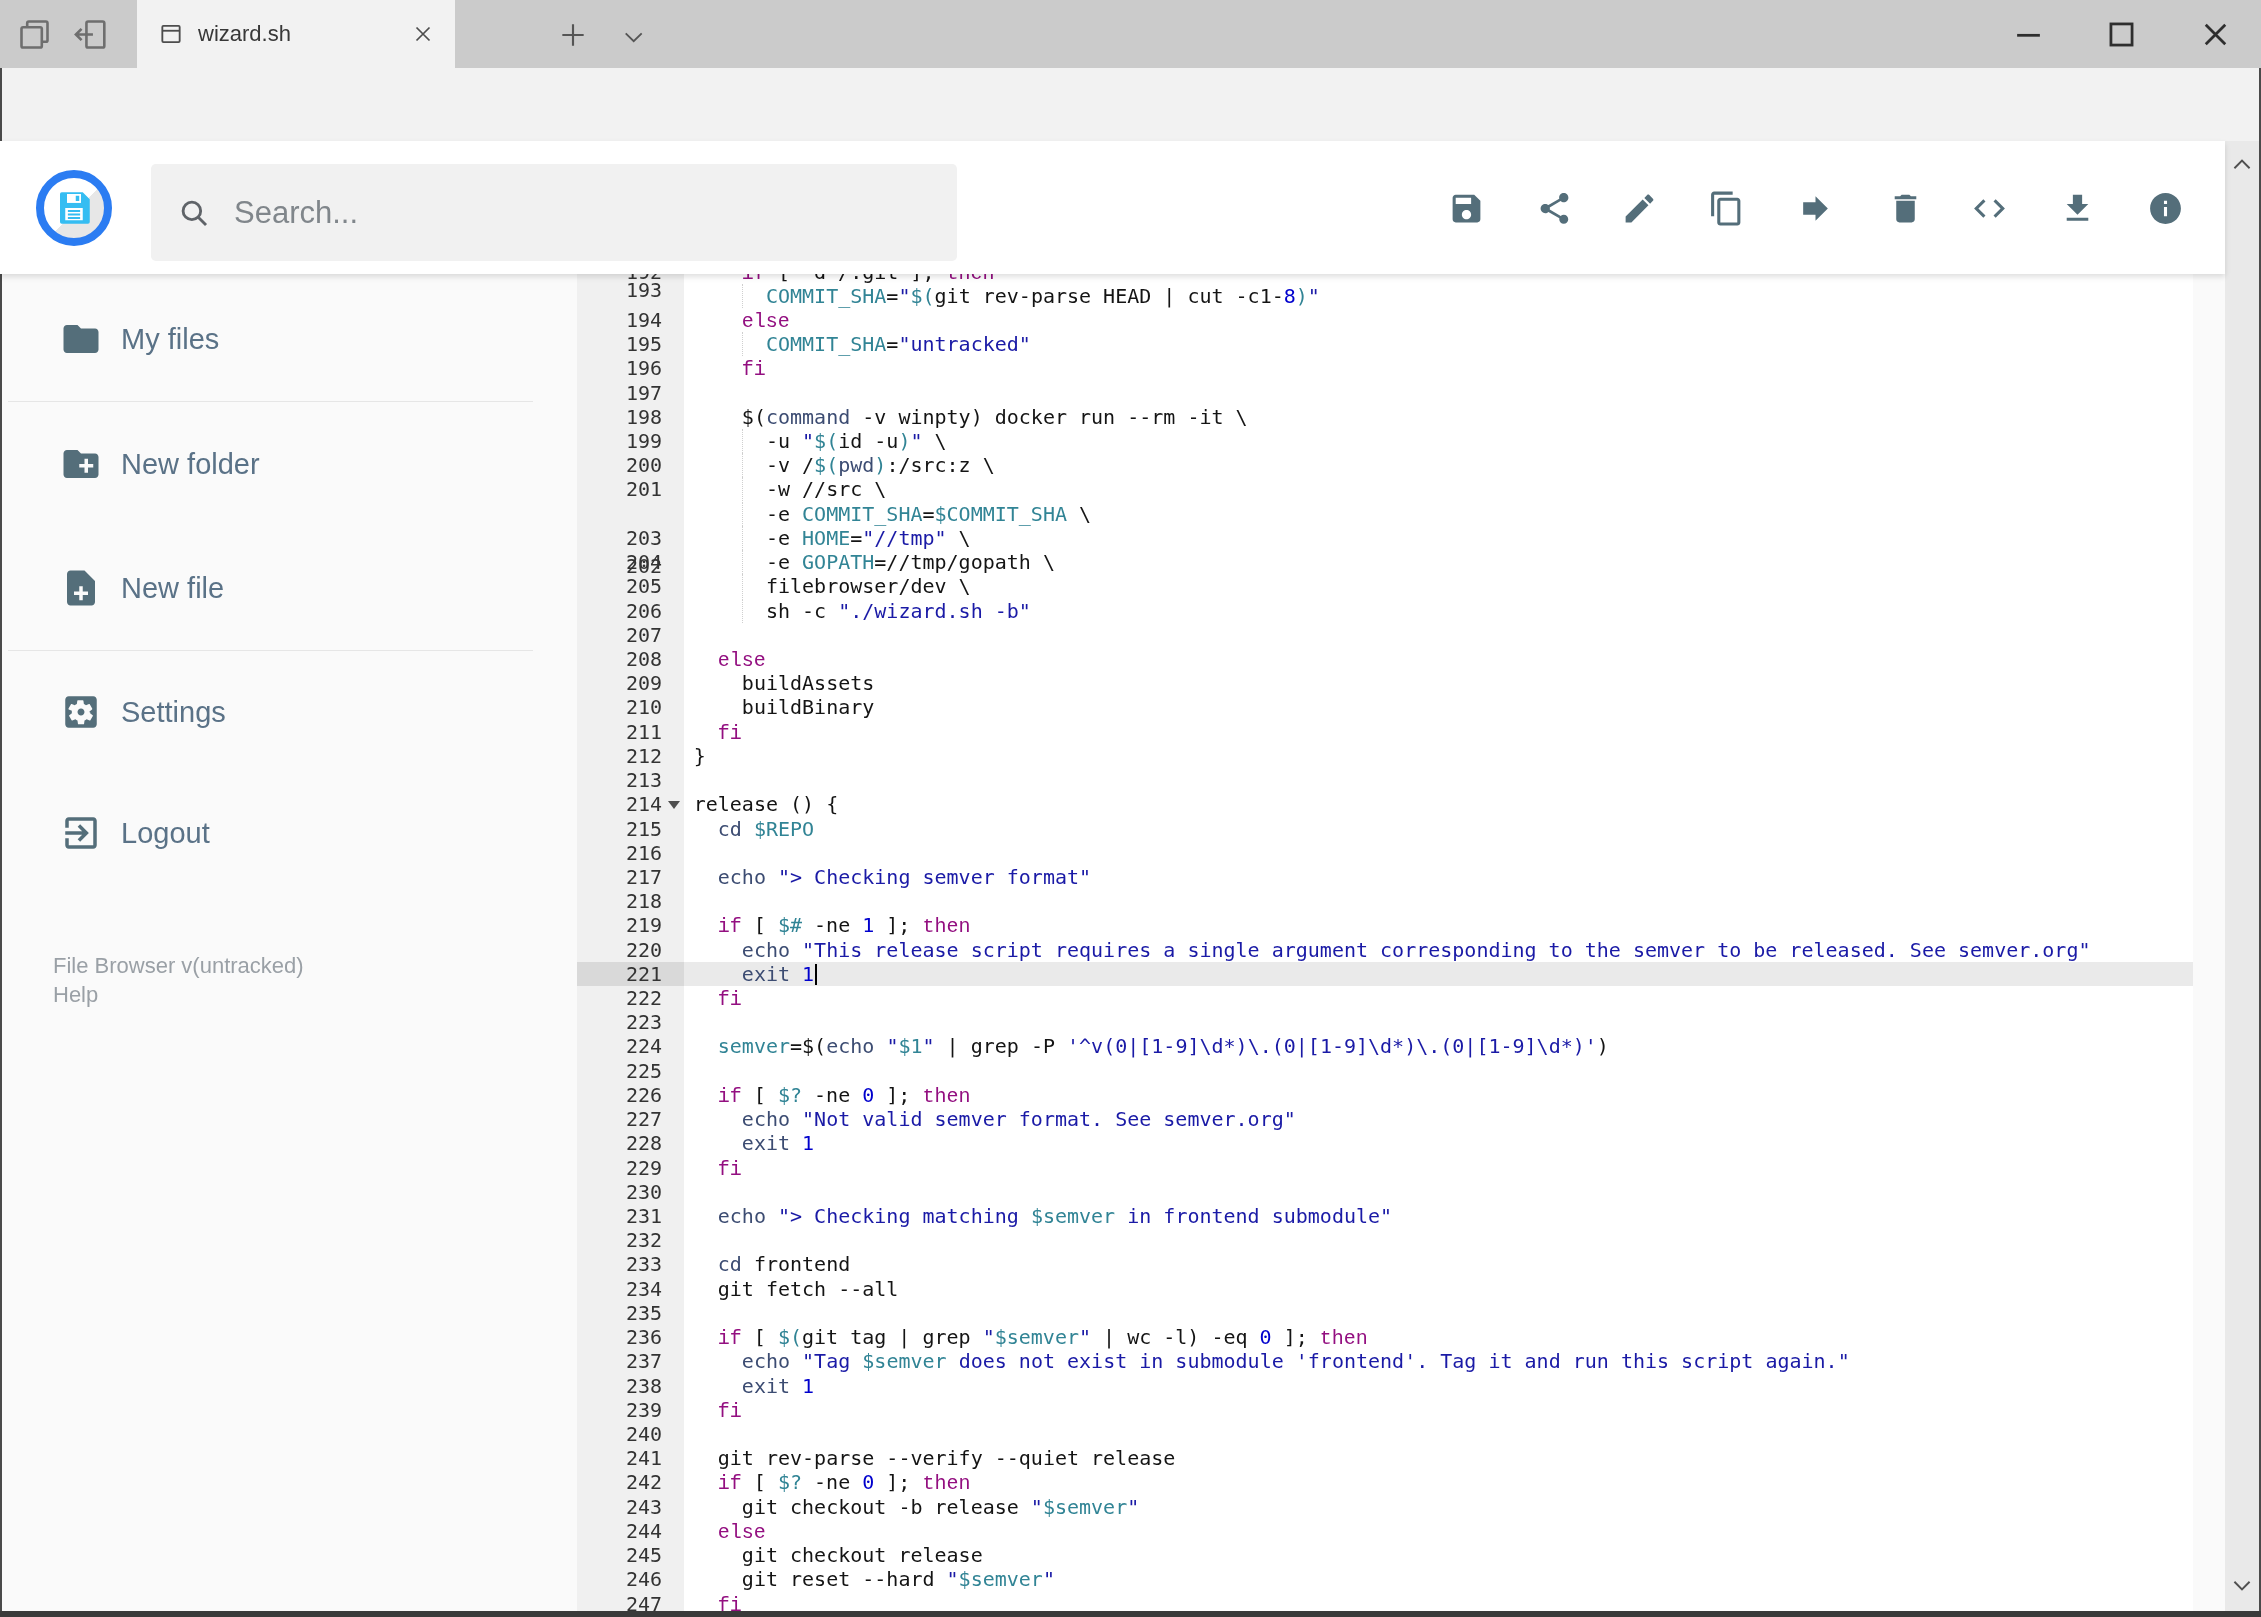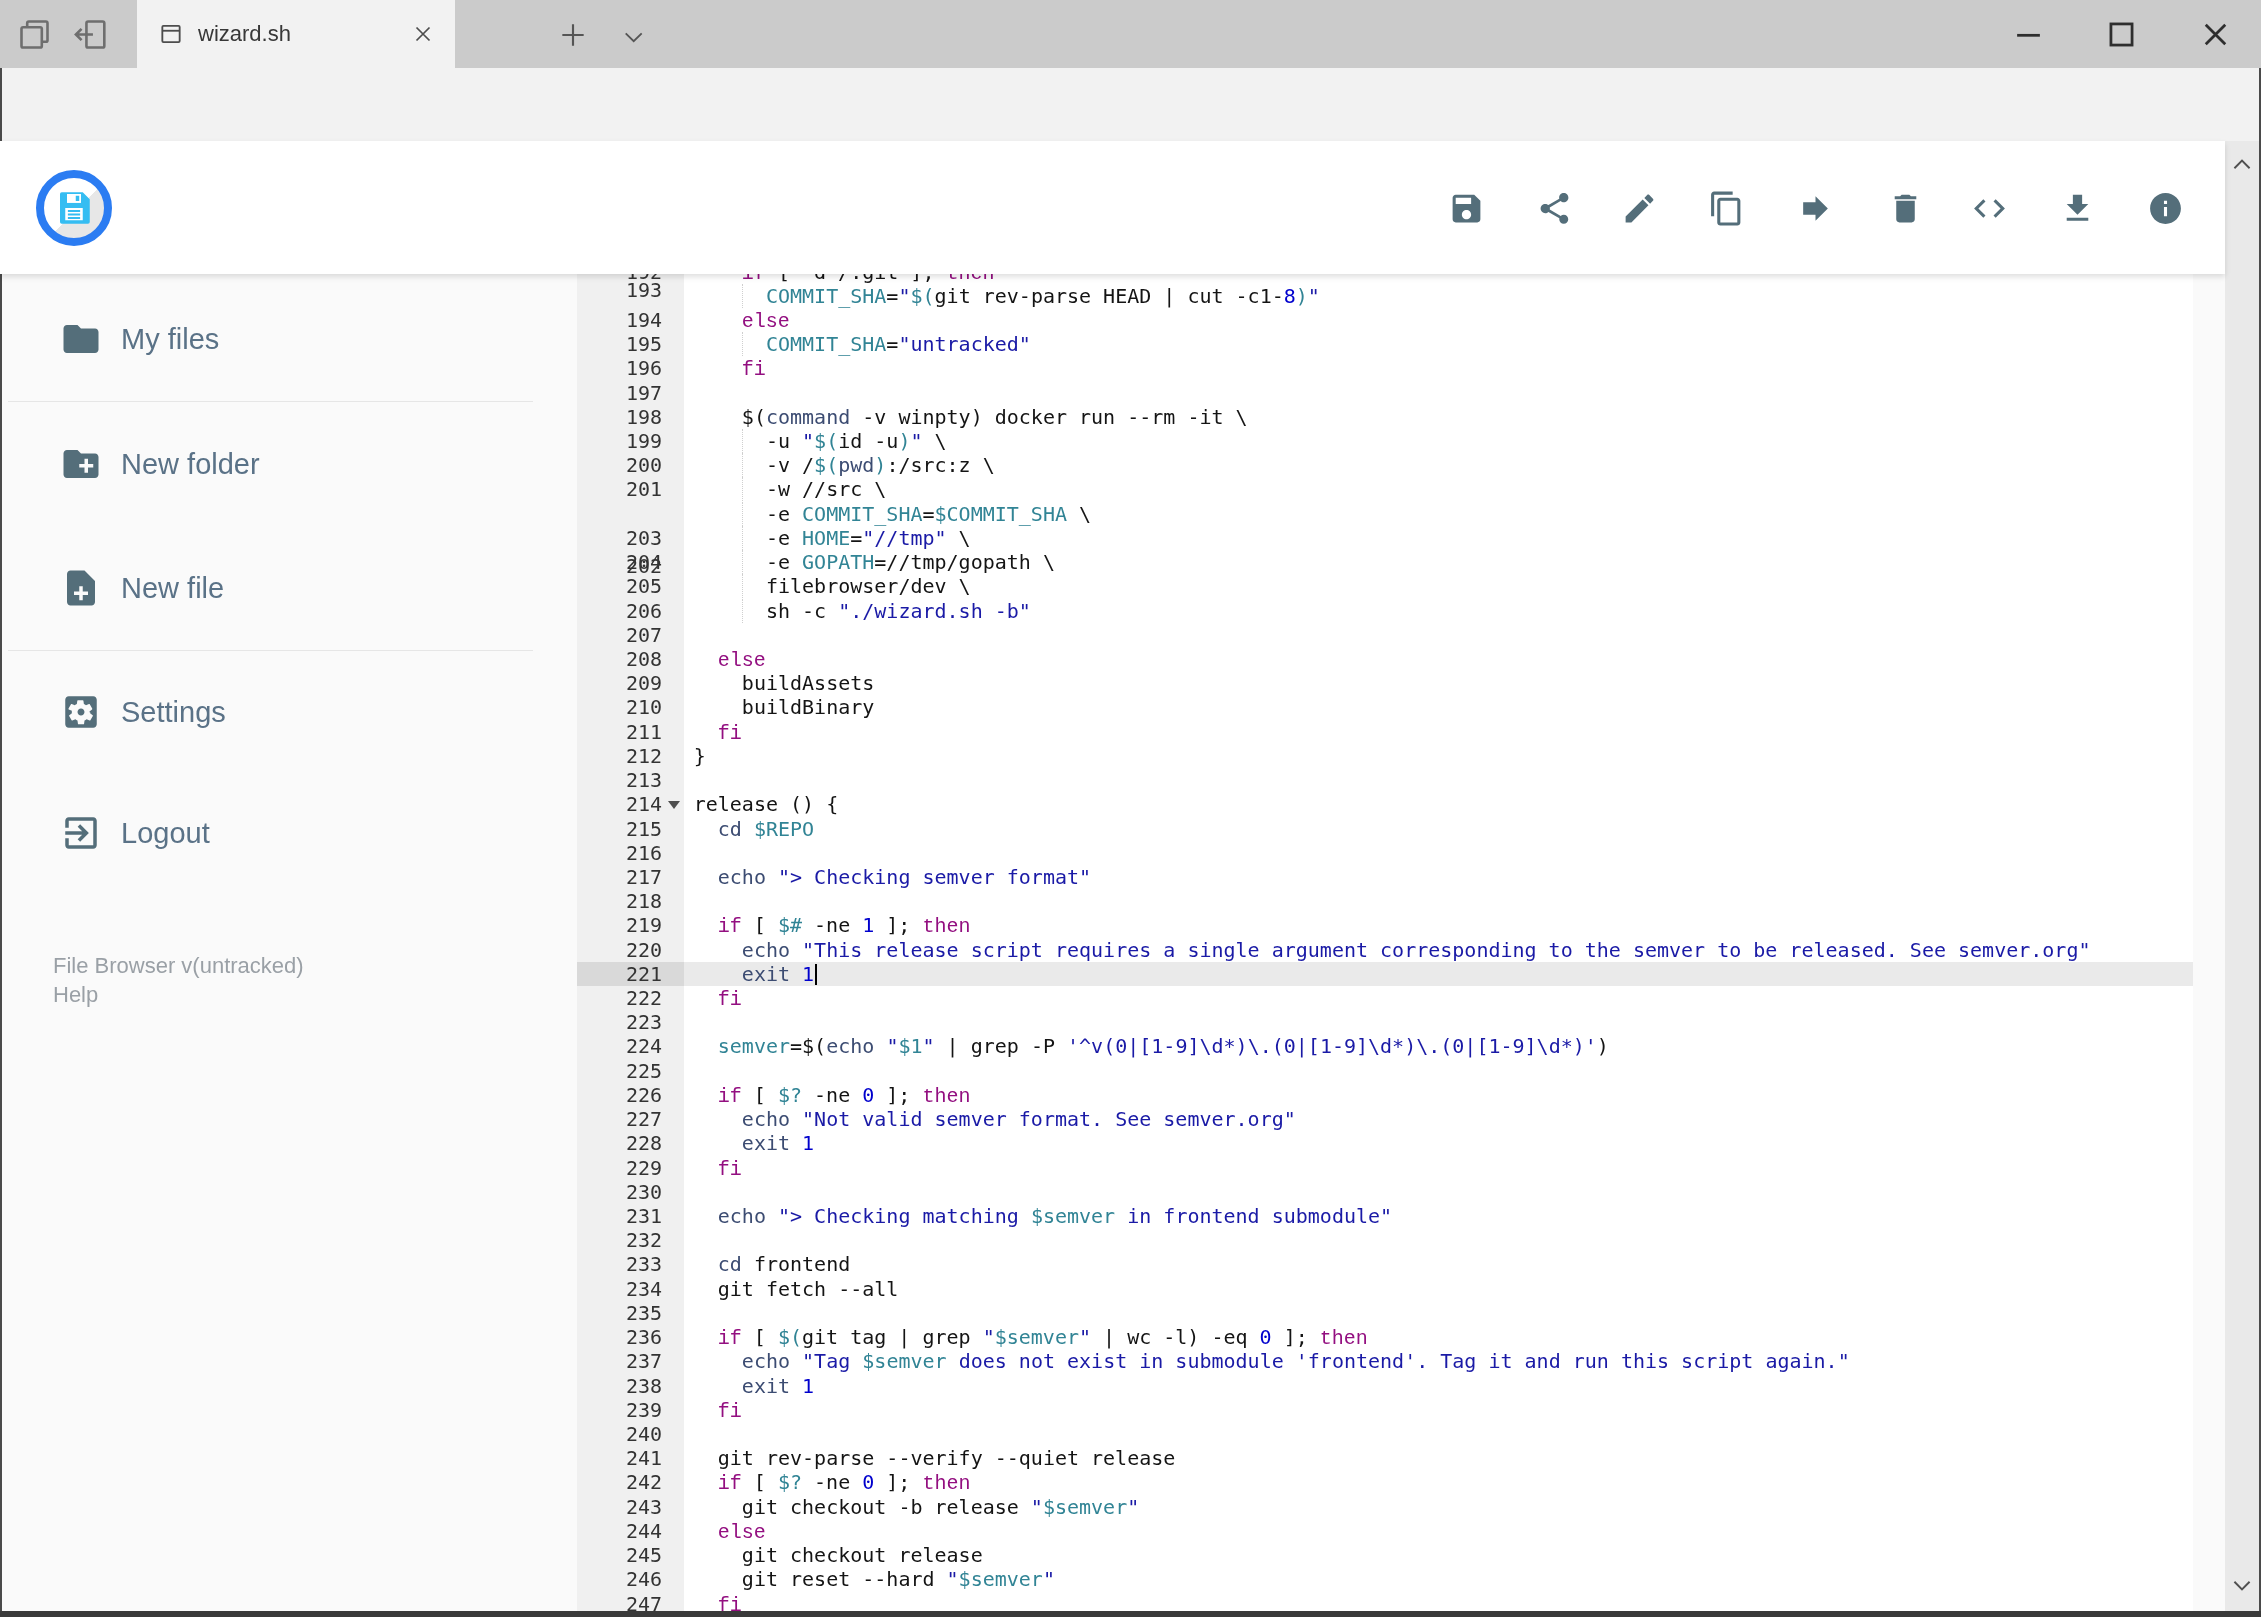--- a/index.html
+++ b/index.html
@@ -215,20 +215,29 @@
 
   <div class="appheader"></div>
   <div class="logo">
     <svg viewBox="0 0 24 24" fill="currentColor">
         <path d="M5 3h12l4 4v13a1 1 0 0 1-1 1H5a1 1 0 0 1-1-1V4a1 1 0 0 1 1-1zm3 1v5h8V4zm5 1h2v3h-2zM7 12h10v7H7zm1.5 1.5h7v1h-7zm0 2h7v1h-7z" fill="currentColor"></path>
         <path d="M8 4v5h8V4z" fill="#fff"></path>
         <path d="M13 5h2v3h-2z" fill="currentColor"></path>
         <path d="M7 12h10v7H7z" fill="#fff"></path>
         <path d="M8.5 13.2h7v1.1h-7zm0 2h7v1.1h-7zm0 2h7v1.1h-7z" fill="currentColor"></path>
       </svg>
+  </div>
+  <div class="searchbar">
+    <div class="search-ico">
+      <svg viewBox="0 0 24 24" fill="none" stroke="currentColor" stroke-width="2">
+          <circle cx="10.5" cy="10.5" r="6.2"></circle>
+          <path d="M15 15l5.5 5.5"></path>
+        </svg>
+    </div>
+    <input placeholder="Search..." style="">
   </div>
   <div id="actionbar">
       <div class="actbtn" style="left: 1448px;">
         <svg viewBox="0 0 24 24" fill="currentColor">
           <path d="M17 3H5c-1.11 0-2 .9-2 2v14c0 1.1.89 2 2 2h14c1.1 0 2-.9 2-2V7l-4-4zm-5 16c-1.66 0-3-1.34-3-3s1.34-3 3-3 3 1.34 3 3-1.34 3-3 3zm3-10H5V5h10v4z"></path>
         </svg>
       </div>
       <div class="actbtn" style="left: 1536px;">
         <svg viewBox="0 0 24 24" fill="currentColor">
           <path d="M18 16.08c-.76 0-1.44.3-1.96.77L8.91 12.7c.05-.23.09-.46.09-.7s-.04-.47-.09-.7l7.05-4.11c.54.5 1.25.81 2.04.81 1.66 0 3-1.34 3-3s-1.34-3-3-3-3 1.34-3 3c0 .24.04.47.09.7L8.04 9.81C7.5 9.31 6.79 9 6 9c-1.66 0-3 1.34-3 3s1.34 3 3 3c.79 0 1.5-.31 2.04-.81l7.12 4.16c-.05.21-.08.43-.08.65 0 1.61 1.31 2.92 2.92 2.92 1.61 0 2.92-1.31 2.92-2.92s-1.31-2.92-2.92-2.92z"></path>

